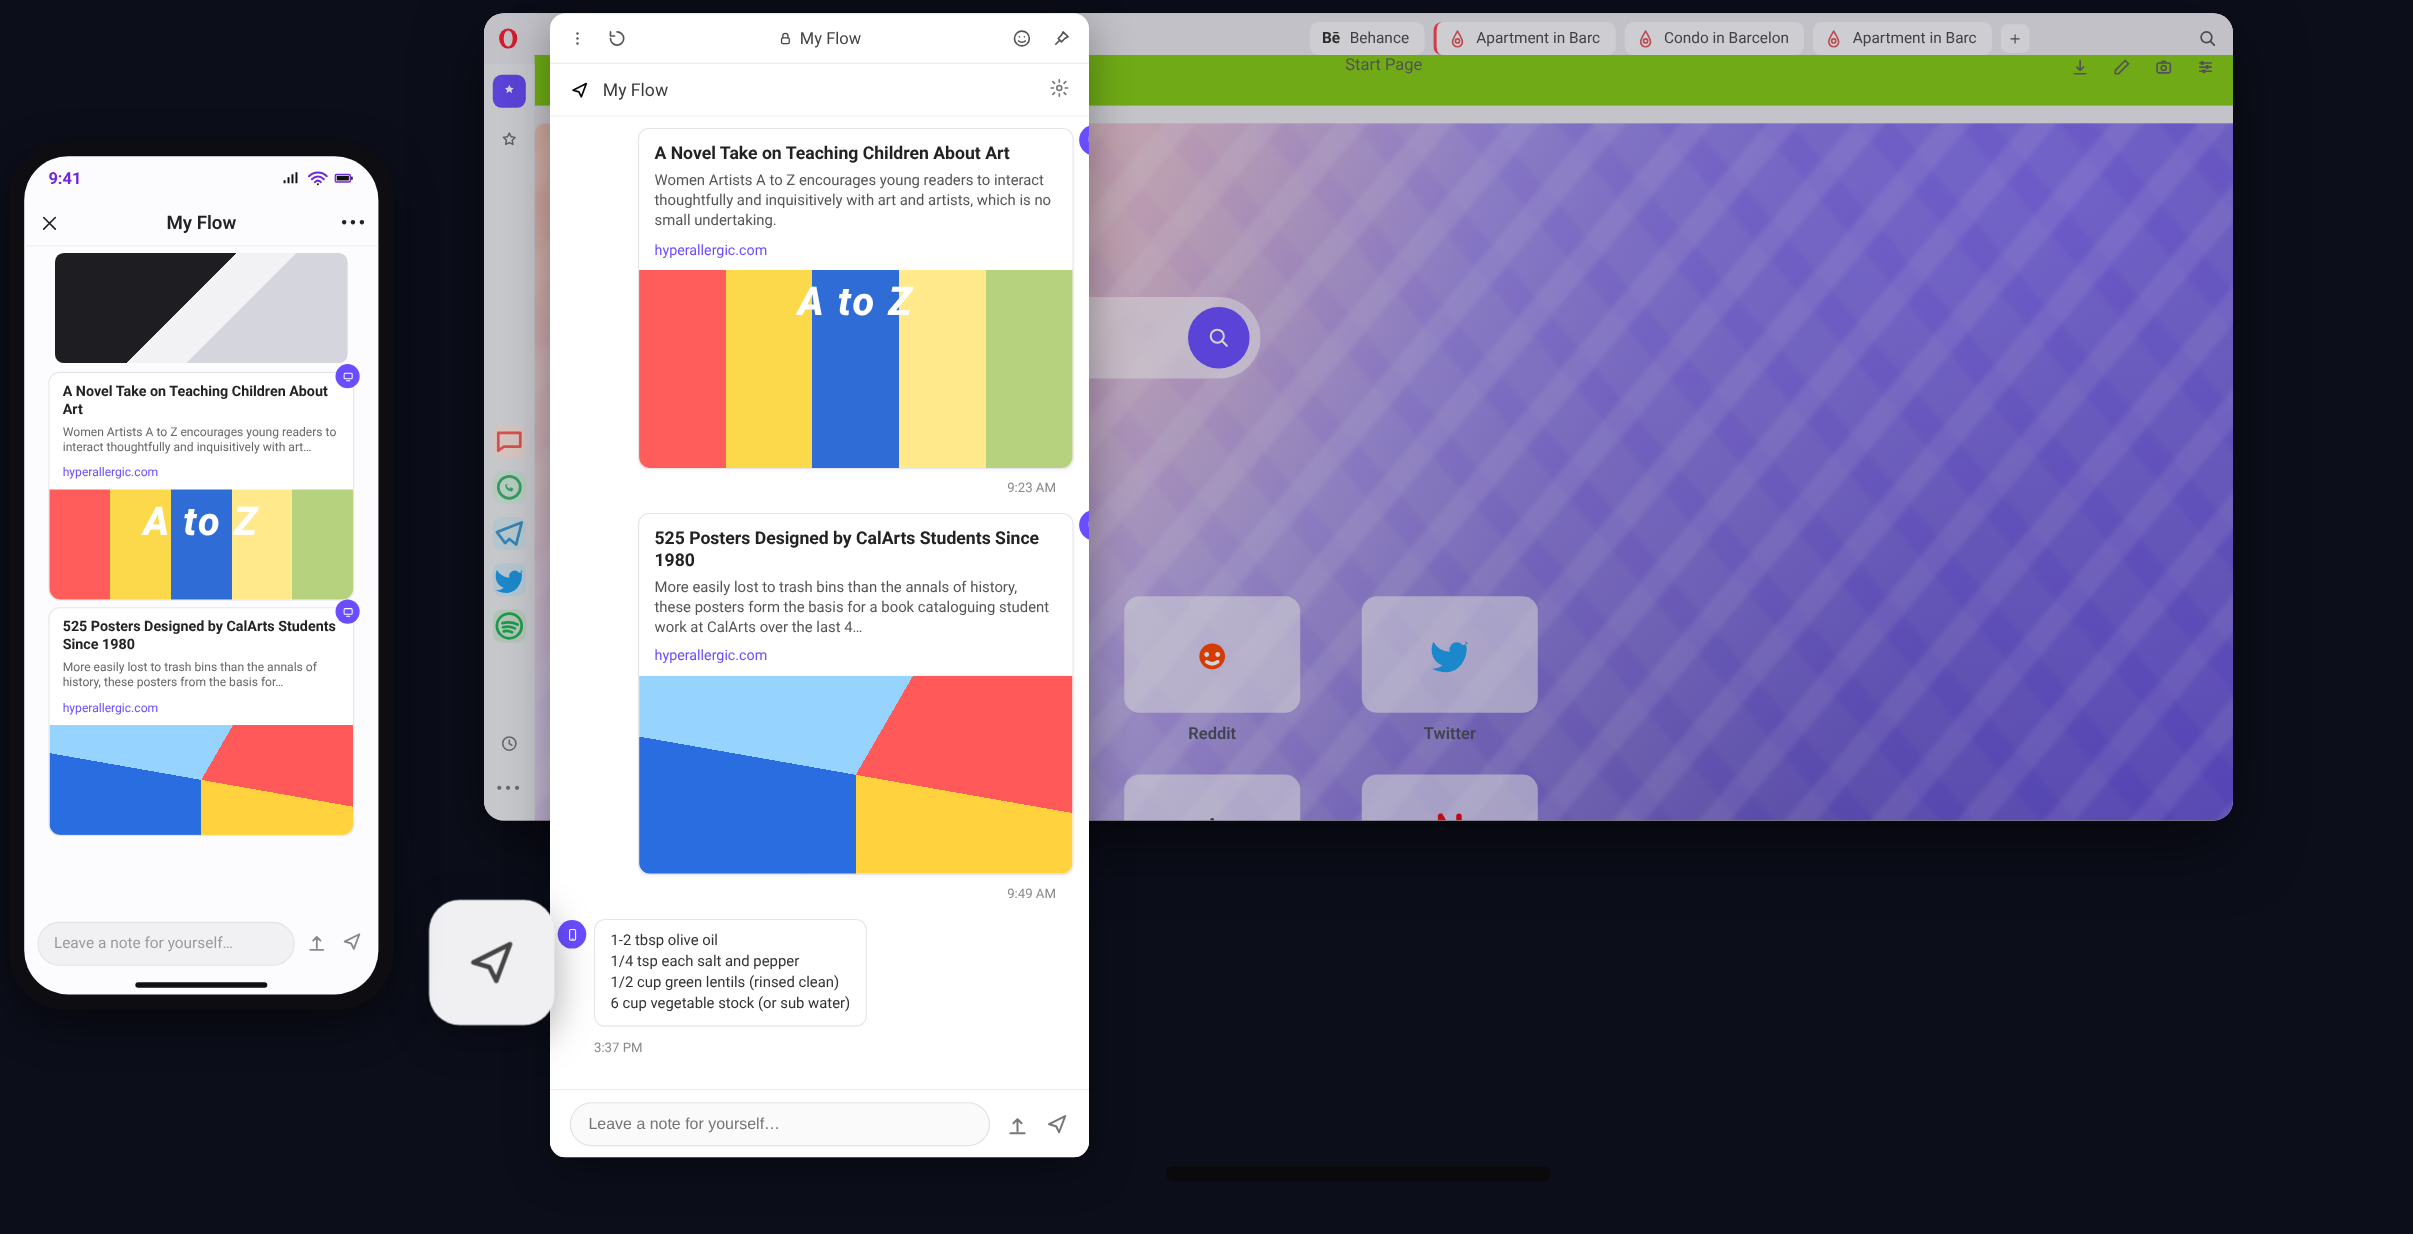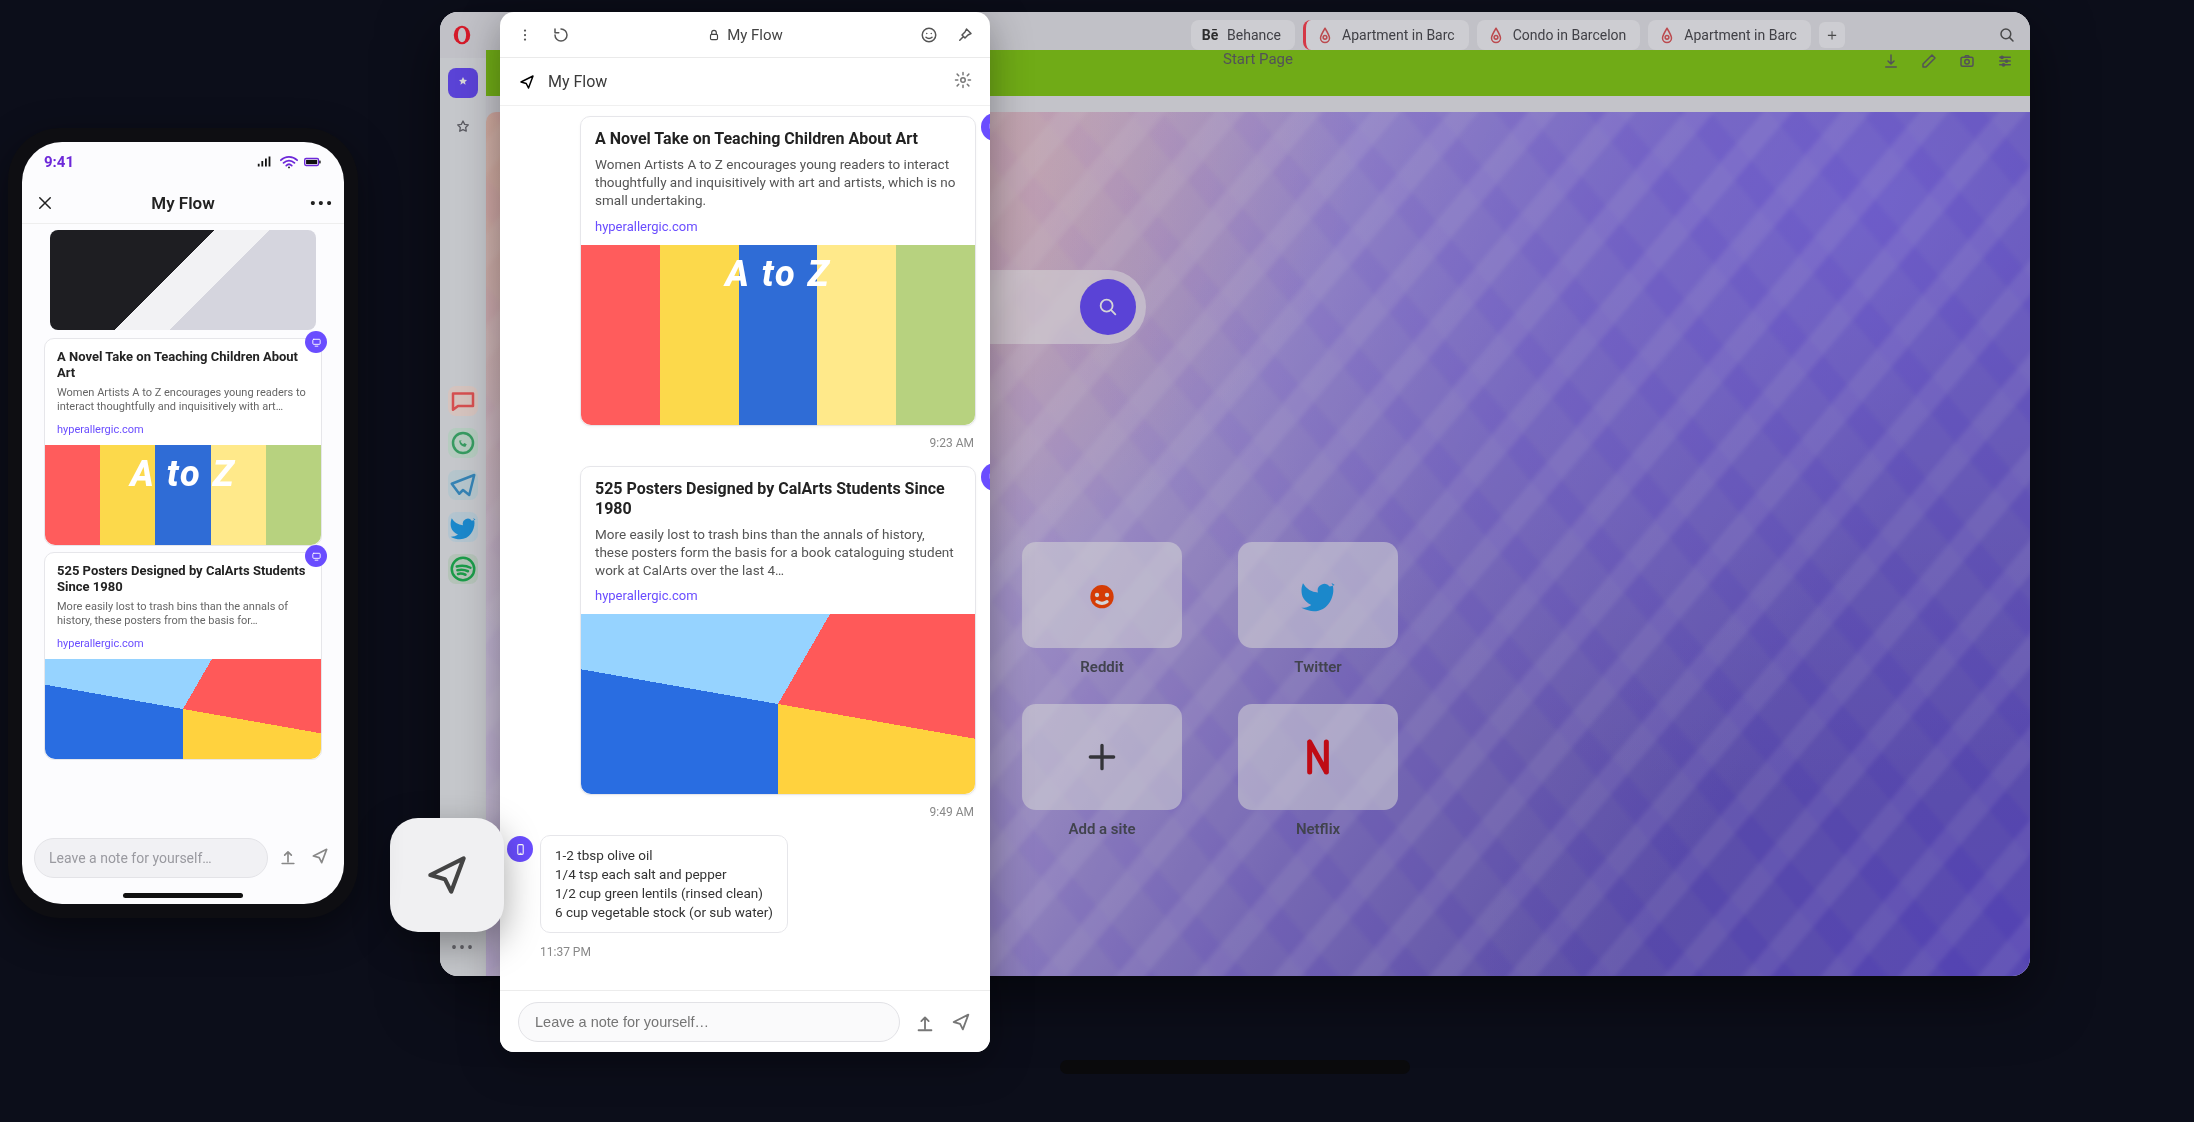--- a/index.html
+++ b/index.html
@@ -7,21 +7,21 @@
     font-family: -apple-system, BlinkMacSystemFont, "Segoe UI", Roboto, Helvetica, Arial, sans-serif;
     background: #0c0e1a;
     width: 2194px; height: 1122px;
     position: relative; overflow: hidden;
   }
 
   
   .desktop-window {
     position: absolute;
     left: 440px; top: 12px;
-    width: 1590px; height: 964px;
+    width: 1590px; height: 734px;
     background: #e9e9ef;
     border-radius: 18px;
     overflow: hidden;
     box-shadow: 0 20px 60px rgba(0,0,0,.5);
   }
   
   .desktop-content {
     position: absolute; left: 46px; top: 100px; right: 0; bottom: 0;
     background:
       radial-gradient(1200px 900px at 10% 0%, rgba(255,170,120,.6), transparent 60%),
@@ -109,21 +109,21 @@
   .card p{font-size:13.5px;color:#555;line-height:1.35;margin-bottom:6px;}
   .card a{font-size:13px;color:#6a4dff;text-decoration:none;}
   .card-img{margin:10px -14px 0;height:180px;border-radius:0 0 10px 10px;}
   .card-img.atoz{background:
     linear-gradient(90deg,#ff5c5c 0 20%,#fcd94b 20% 40%,#2f6cd6 40% 60%,#ffe98a 60% 80%,#b7d27f 80% 100%);
     position:relative;overflow:hidden;}
   .card-img.atoz::after{content:"A to Z";position:absolute;top:8px;left:50%;transform:translateX(-50%);font-size:36px;font-weight:800;color:#fff;letter-spacing:2px;font-style:italic;}
   .card-img.posters{background:
     conic-gradient(from 30deg at 50% 50%, #ff5c5c 0 70deg,#ffd24b 70deg 150deg,#2f6cd6 150deg 250deg,#9bd2ff 250deg 360deg),
     #fff; filter:saturate(1.1);}
-  .timestamp{font-size:12px;color:#888;text-align:right;margin:2px 2px 8px;}
+  .timestamp{font-size:12px;color:#888;text-align:right;margin:2px 16px 8px;}
   .bubble-icon{position:absolute;top:-4px;right:-34px;width:28px;height:28px;border-radius:50%;background:#6a4dff;color:#fff;display:flex;align-items:center;justify-content:center;}
   .bubble-icon svg{width:14px;height:14px}
 
   .note-card{background:#fff;border:1px solid #e6e6ea;border-radius:10px;padding:10px 14px;position:relative;margin-left:-40px;max-width:300px;align-self:flex-start;}
   .note-card .device{position:absolute;left:-34px;top:0;width:26px;height:26px;border-radius:50%;background:#6a4dff;color:#fff;display:flex;align-items:center;justify-content:center;}
   .note-card p{font-size:13.5px;color:#333;line-height:1.4;}
   .note-time{font-size:12px;color:#888;margin:4px 0 8px -40px;}
 
   .fp-input{height:62px;border-top:1px solid #ececec;display:flex;align-items:center;padding:0 18px;gap:14px;background:#fff;}
   .fp-input input{flex:1;border:1px solid #e2e2e6;border-radius:22px;height:40px;padding:0 16px;font-size:14.5px;color:#444;background:#fafafb;outline:none;}
@@ -455,21 +455,21 @@
           <svg viewBox="0 0 24 24" width="13" height="13">
             <rect x="7" y="3" width="10" height="18" rx="2"></rect>
             <path d="M11 19h2"></path>
           </svg>
         </div>
       <p>1-2 tbsp olive oil</p>
       <p>1/4 tsp each salt and pepper</p>
       <p>1/2 cup green lentils (rinsed clean)</p>
       <p>6 cup vegetable stock (or sub water)</p>
     </div>
-    <div class="note-time">11:37 PM</div>
+    <div class="note-time">3:37 PM</div>
   </div>
 
   <div class="fp-input">
     <input type="text" placeholder="Leave a note for yourself…" style="">
     <span class="ibtn"><svg viewBox="0 0 24 24">
           <path d="M12 19V7m0 0l-4 4m4-4l4 4M5 21h14"></path>
         </svg></span>
     <span class="ibtn"><svg viewBox="0 0 24 24">
           <path d="M4 12l16-8-6 16-3-6z"></path>
         </svg></span>

